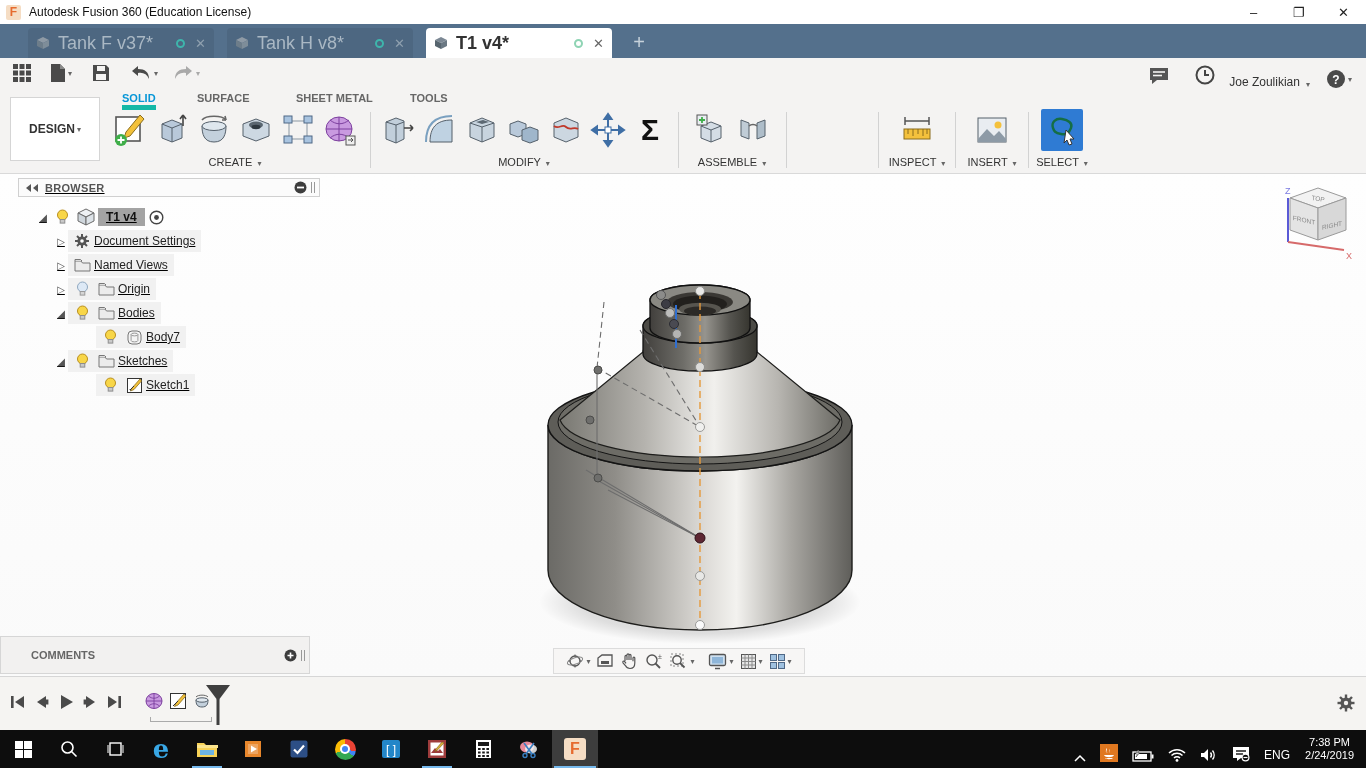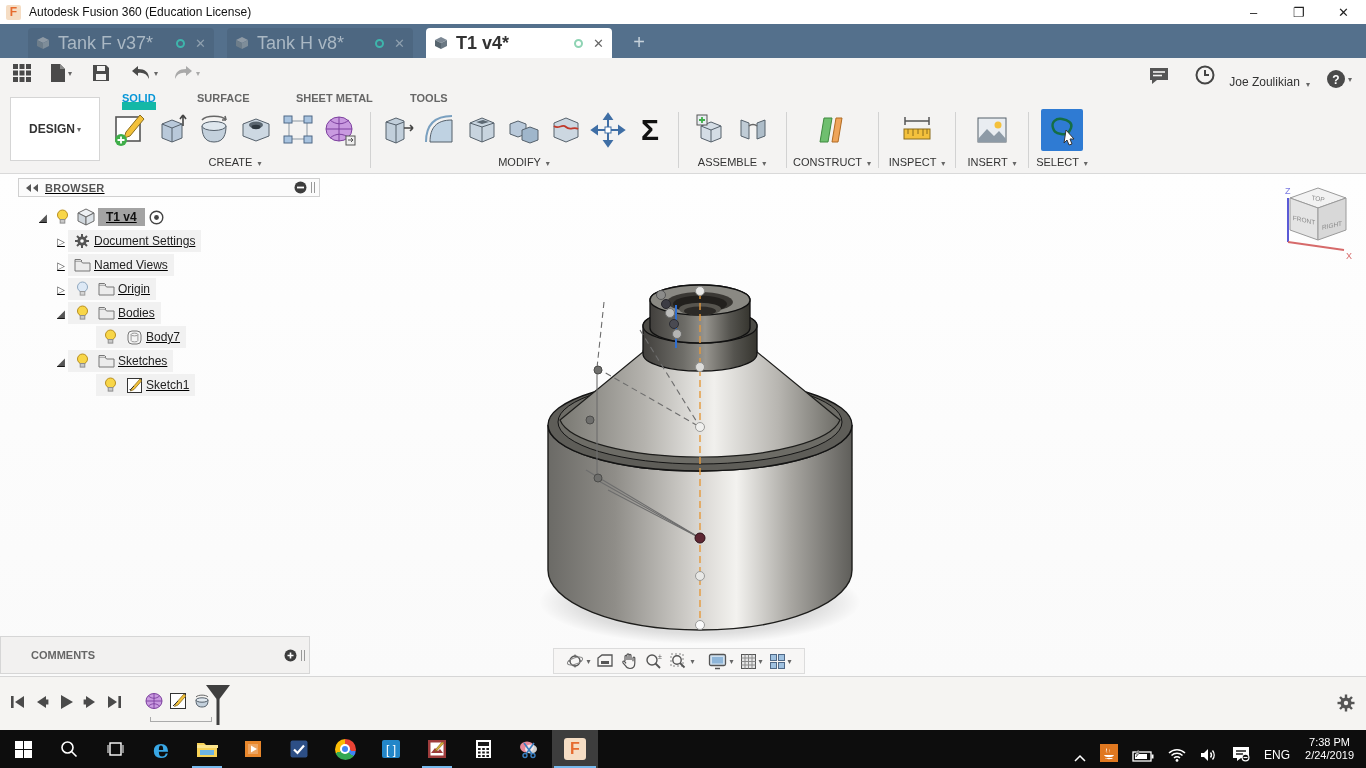--- a/index.html
+++ b/index.html
@@ -27,21 +27,21 @@
   .doctab.active .x { color:#666; }
   #newtab { width:28px; height:30px; color:#c7d2db; font-size:20px; text-align:center; line-height:28px; }
 
   
   #toolbar { left:0; top:58px; width:1366px; height:116px; background:#f4f3f2; border-bottom:1px solid #d9d9d9; }
   .qat { position:absolute; top:5px; display:flex; align-items:center; }
   .qat .qi { margin-right:4px; display:flex; align-items:center; }
   .caret { font-size:8px; color:#666; margin-left:2px; }
   #wsbox { left:10px; top:39px; width:90px; height:64px; background:#fff; border:1px solid #d5d5d5; display:flex; align-items:center; justify-content:center; font-size:12px; color:#333; font-weight:bold; }
   .rtab { position:absolute; top:34px; height:18px; font-size:11px; font-weight:bold; color:#666; }
-  .rtab.on { color:#0696d7; border-bottom:8px solid #14b8a6; }
+  .rtab.on { color:#0696d7; border-bottom:5px solid #14b8a6; }
   .rgroup { position:absolute; top:50px; display:flex; flex-direction:column; align-items:center; }
   .rgroup .icons { display:flex; height:44px; align-items:center; }
   .rgroup .glabel { margin-top:4px; font-size:11px; font-weight:normal; color:#333; }
   .ricon { width:42px; height:42px; display:flex; align-items:center; justify-content:center; }
   .vsep { position:absolute; top:54px; width:1px; height:56px; background:#d2d2d2; }
   #acct { position:absolute; right:14px; top:5px; display:flex; align-items:flex-end; height:26px; }
   #acct .uname { font-size:12px; color:#333; margin:0 4px 0 14px; }
 
   
   #viewport { left:0; top:174px; width:1366px; height:502px; background:linear-gradient(#fefefe,#fafafa); overflow:hidden; }
@@ -345,31 +345,20 @@
         <svg width="36" height="36" viewBox="0 0 36 36">
             <path d="M6 8l8 3v16l-8-3Z" fill="#c0ccd6" stroke="#55606b"></path>
             <path d="M30 8l-8 3v16l8-3Z" fill="#aebdc9" stroke="#55606b"></path>
             <path d="M14 14c2-2 6-2 8 0" fill="none" stroke="#666" stroke-width="1.5"></path>
           </svg>
       </div>
     </div>
     <div class="glabel"><span>ASSEMBLE</span> <span class="caret">▾</span></div>
   </div>
 
-  <div class="rgroup" style="left:790px;width:84px;">
-    <div class="icons">
-      <div class="ricon">
-        <svg width="36" height="36" viewBox="0 0 36 36">
-            <path d="M10 6h8l-4 24h-8Z" fill="#6fbf6f" stroke="#3e8a3e"></path>
-            <path d="M22 6h6l-4 24h-6Z" fill="#efa55a" stroke="#b06a22"></path>
-          </svg>
-      </div>
-    </div>
-    <div class="glabel"><span>CONSTRUCT</span> <span class="caret">▾</span></div>
-  </div>
 
   <div class="rgroup" style="left:882px;width:70px;">
     <div class="icons">
       <div class="ricon">
         <svg width="36" height="36" viewBox="0 0 36 36">
             <line x1="6" y1="9" x2="30" y2="9" stroke="#555" stroke-width="1.5"></line>
             <line x1="6" y1="5" x2="6" y2="13" stroke="#555" stroke-width="1.5"></line>
             <line x1="30" y1="5" x2="30" y2="13" stroke="#555" stroke-width="1.5"></line>
             <rect x="5" y="17" width="26" height="10" fill="#f4c13c" stroke="#8a6d1d"></rect>
             <g stroke="#8a6d1d">

